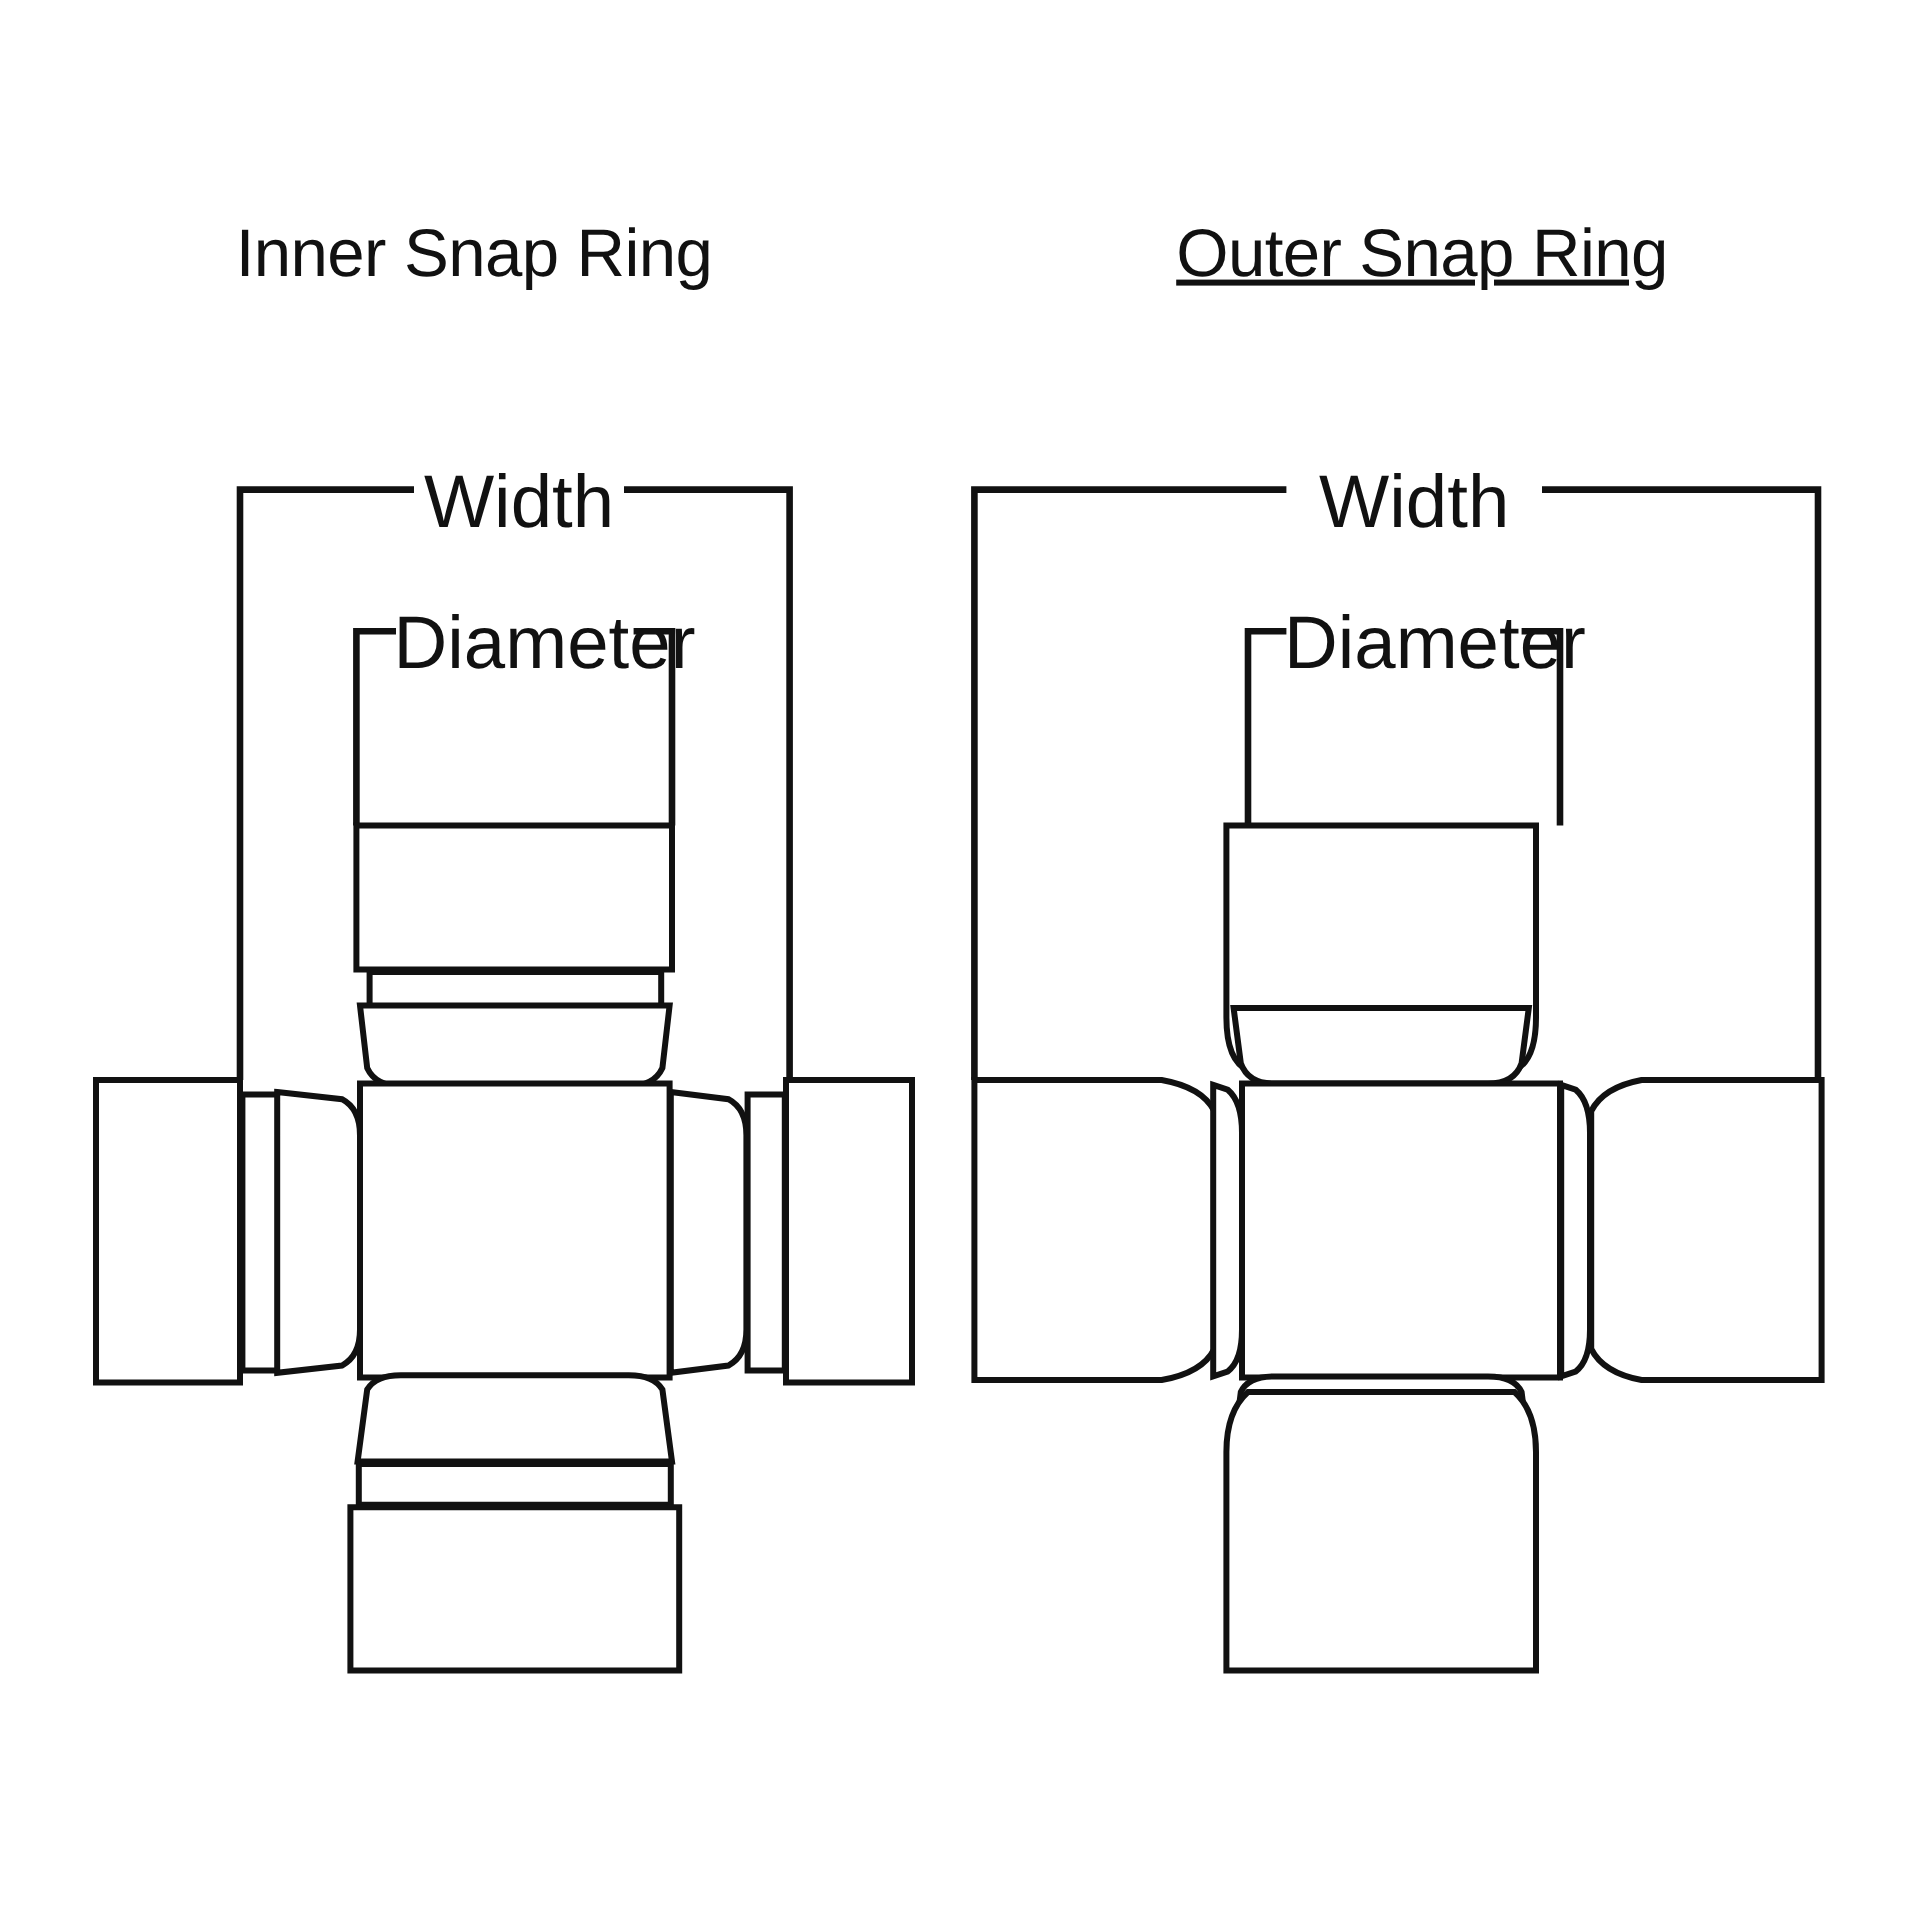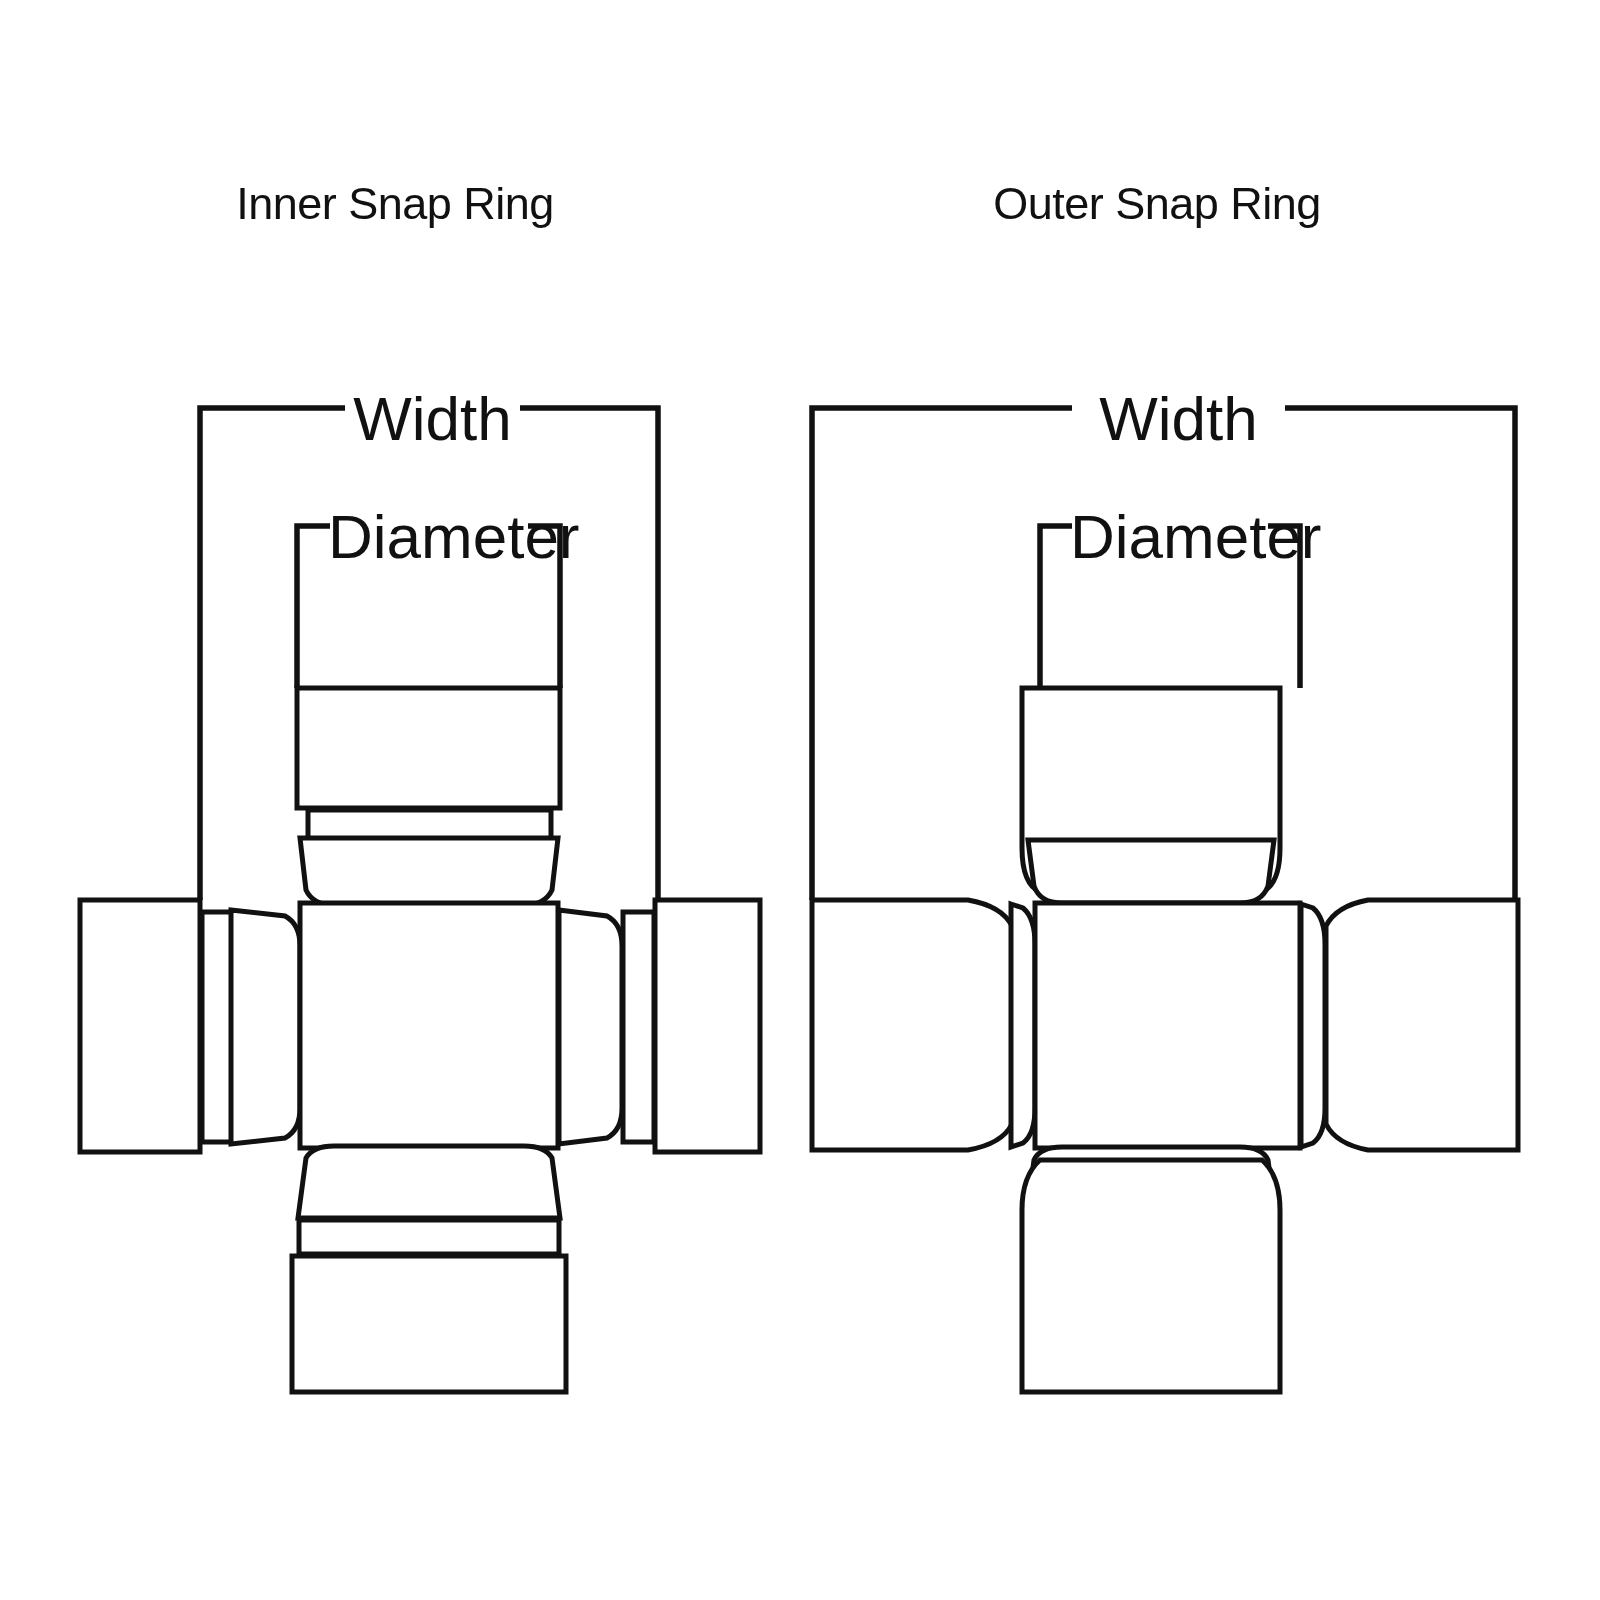--- a/index.html
+++ b/index.html
@@ -11,29 +11,29 @@
     position: relative;
     width: 1600px;
     height: 1600px;
     background: #ffffff;
     font-family: "Liberation Sans", sans-serif;
     overflow: hidden;
   }
   .title {
     position: absolute;
     top: 178px;
-    font-size: 45px;
+    font-size: 56px;
     font-weight: 400;
     color: #111111;
     letter-spacing: -0.5px;
     text-align: center;
     white-space: nowrap;
   }
   #title-inner { left: 0px; width: 790px; }
-  #title-outer { left: 762px; width: 790px; }
+  #title-outer { left: 790px; width: 790px; text-decoration: underline; }
 
   svg.figure {
     position: absolute;
     top: 0;
     left: 0;
     width: 1600px;
     height: 1600px;
     overflow: visible;
   }
   svg.figure path,

